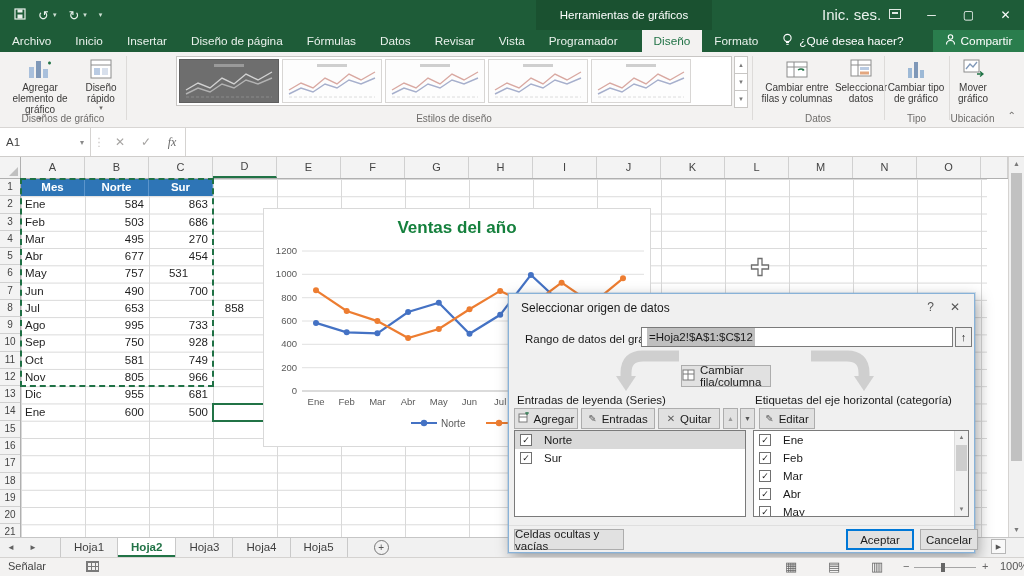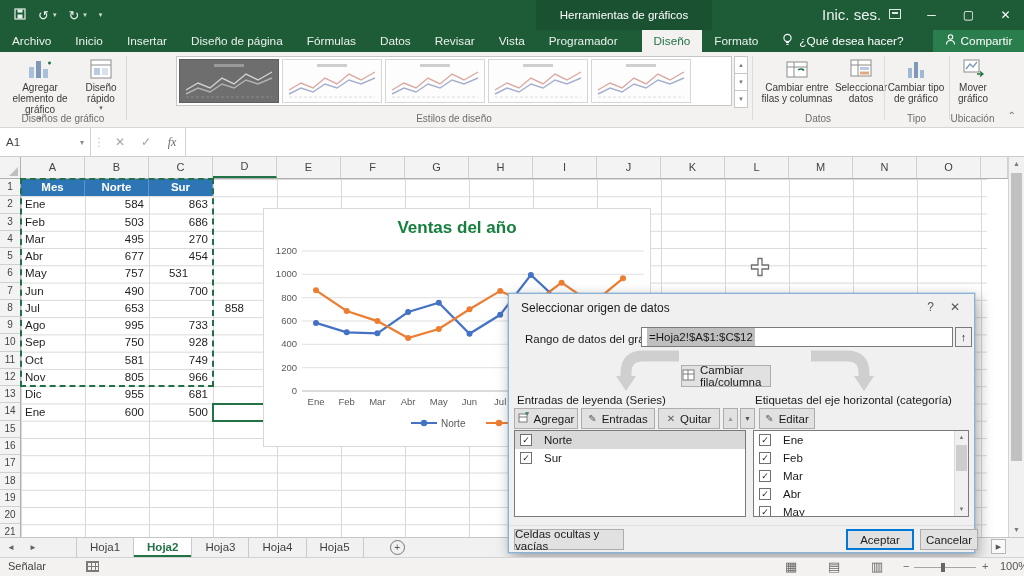--- a/index.html
+++ b/index.html
@@ -109,21 +109,21 @@
   #dlg-sep{position:absolute;left:0;top:231px;width:100%;border-top:1px solid #dfdfdf}
   .dlg-bbtn{position:absolute;top:235px;height:21px}
   #btn-hidden{left:5px;width:110px}
   #btn-ok{left:337px;width:68px;border:1px solid #0078d7;box-shadow:inset 0 0 0 1px #0078d7}
   #btn-cancel{left:411px;width:58px}
   .mini-icon{font-size:10px;color:#5c5c5c;line-height:1}
 
   
   #sheetbar{position:absolute;left:0;top:537px;width:100%;height:20px;background:#f1f1f1;border-top:1px solid #c6c6c6;display:flex;align-items:stretch;z-index:1}
   .snav{width:22px;text-align:center;font-size:8px;line-height:19px;color:#616161}
-  #sheet-tabs{display:flex;margin-left:32px}
+  #sheet-tabs{display:flex;margin-left:16px}
   .stab{padding:0 13px;font-size:11.5px;line-height:19px;color:#3f3f3f;border-right:1px solid #c9c9c9}
   .stab:first-child{border-left:1px solid #c9c9c9}
   .stab.active{background:#fff;color:#217346;font-weight:bold;box-shadow:inset 0 -2px 0 #217346}
   #new-sheet{width:15px;height:15px;border:1px solid #767676;border-radius:50%;font-size:10px;line-height:13px;text-align:center;color:#555;margin:2px 0 0 26px}
   #hscroll-right{position:absolute;left:991px;top:539px;width:15px;height:15px;border:1px solid #b7b7b7;background:#f9f9f9;font-size:7px;text-align:center;line-height:14px;color:#555;z-index:1}
   #statusbar{position:absolute;left:0;top:557px;width:100%;height:19px;background:#f3f2f1;border-top:1px solid #d5d3d1;font-size:11px;color:#444;z-index:12}
   #sb-mode{position:absolute;left:8px;top:2px}
   #sb-macro{position:absolute;left:86px;top:3px;width:13px;height:11px;border:1px solid #7a7a7a;background:linear-gradient(to right,#7a7a7a 1px,transparent 1px),linear-gradient(to bottom,#7a7a7a 1px,transparent 1px);background-size:4px 4px}
   .sb-view{position:absolute;top:1px;font-size:13px;color:#666}
   #sb-minus{position:absolute;left:903px;top:2px;color:#666}

